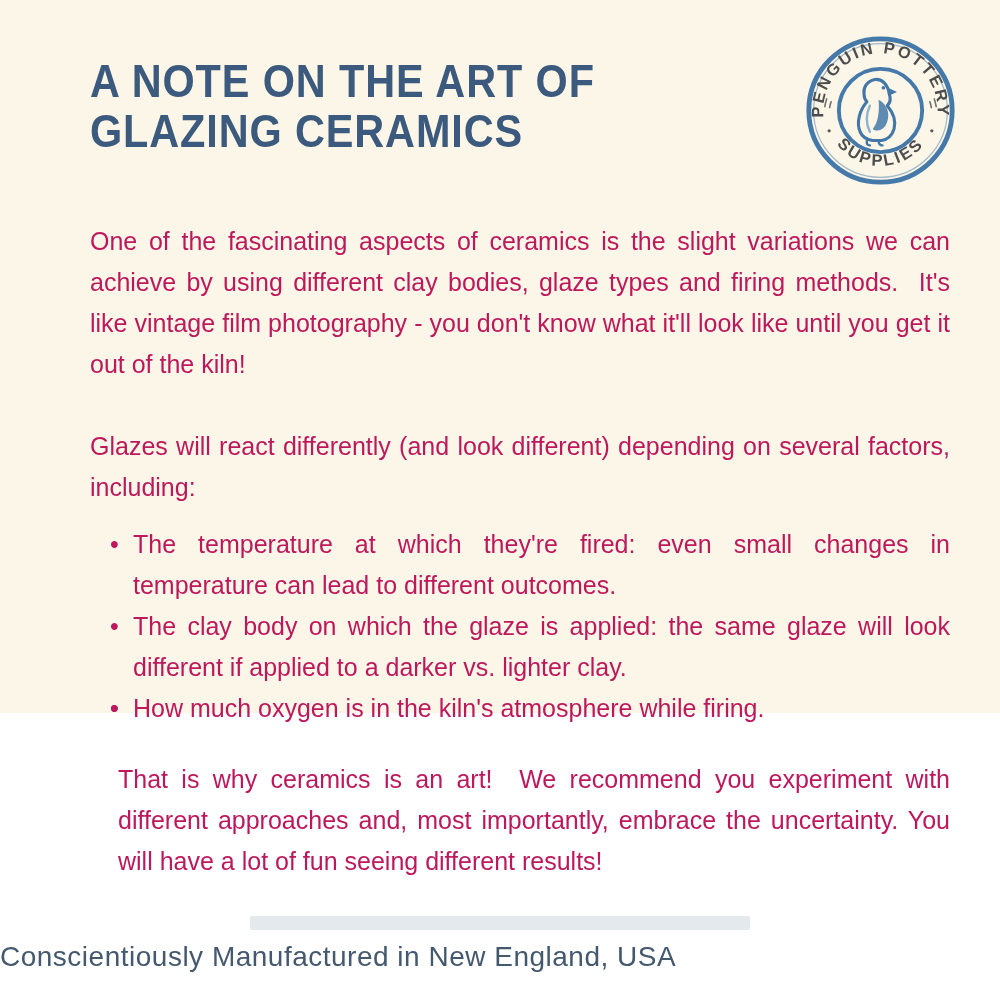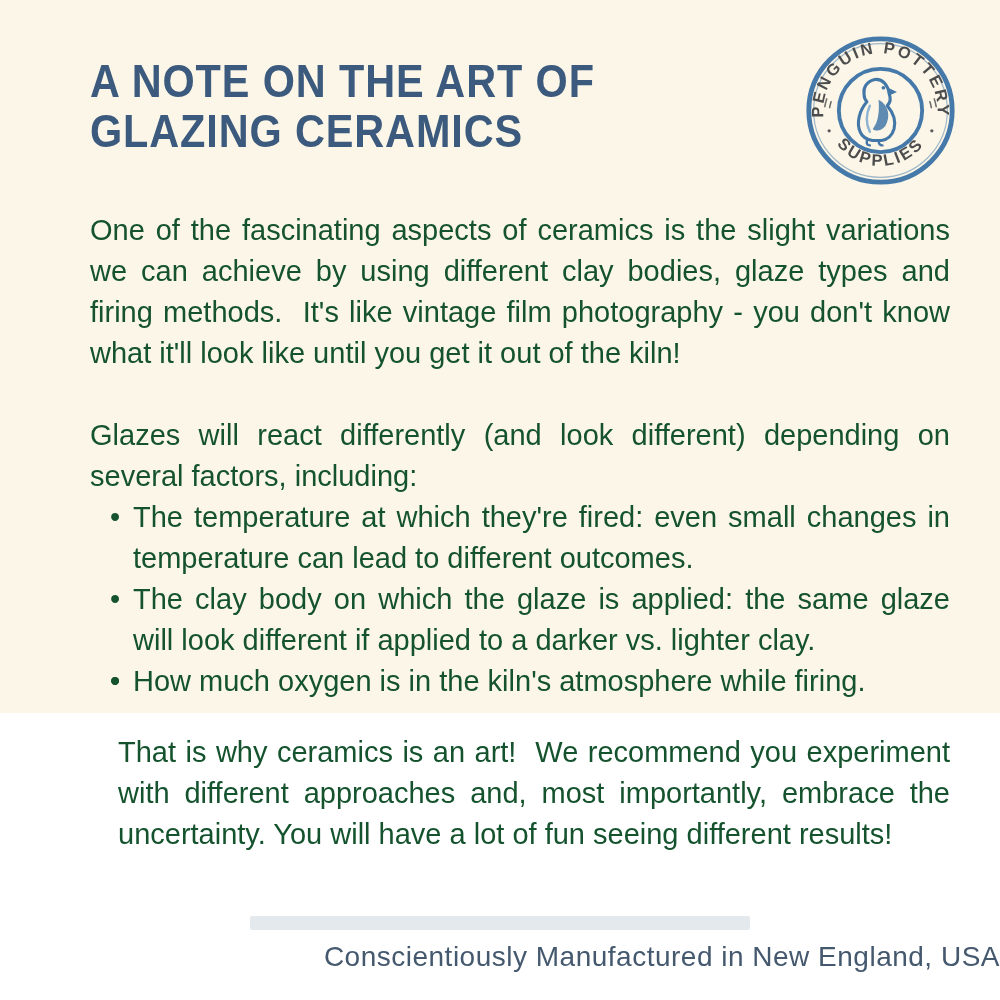--- a/index.html
+++ b/index.html
@@ -44,32 +44,32 @@
     font-weight: bold;
     font-size: 17px;
     letter-spacing: 2.5px;
     fill: #4d4d4d;
   }
 
   
   .content {
     position: absolute;
     left: 90px;
-    top: 210px;
+    top: 221px;
     width: 860px;
-    font-size: 29px;
+    font-size: 25px;
     line-height: 41px;
-    color: #14532d;
+    color: #be185d;
   }
   .content p {
     margin: 0 0 41px 0;
     text-align: justify;
     white-space: pre-wrap;
   }
-  .content p.factors { margin-bottom: 0; }
+  .content p.factors { margin-bottom: 16px; }
   .content ul {
     margin: 0 0 30px 0;
     padding: 0;
     list-style: none;
   }
   .content li {
     position: relative;
     padding-left: 43px;
     text-align: justify;
   }
@@ -88,21 +88,21 @@
     width: 500px;
     height: 14px;
     background: #e4e9ee;
     border-radius: 2px;
   }
   .footer-text {
     position: absolute;
     left: 0;
     top: 941px;
     width: 1000px;
-    text-align: right;
+    text-align: left;
     font-size: 28px;
     letter-spacing: 0.5px;
     color: #44586e;
   }
 </style>
 </head>
 <body>
 
 <div class="card">
 

